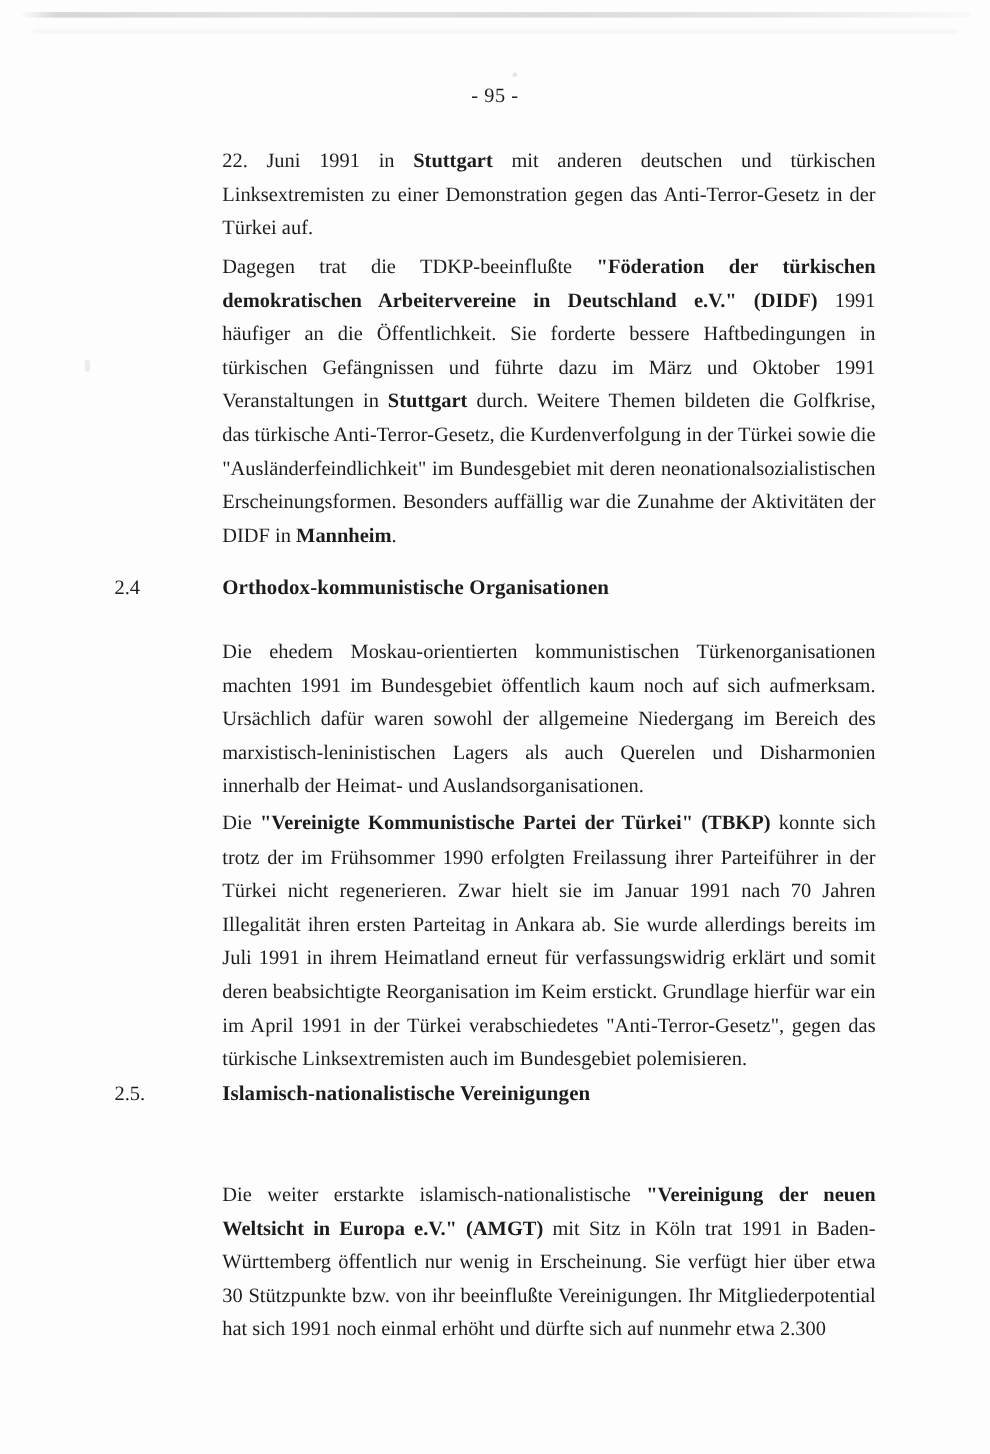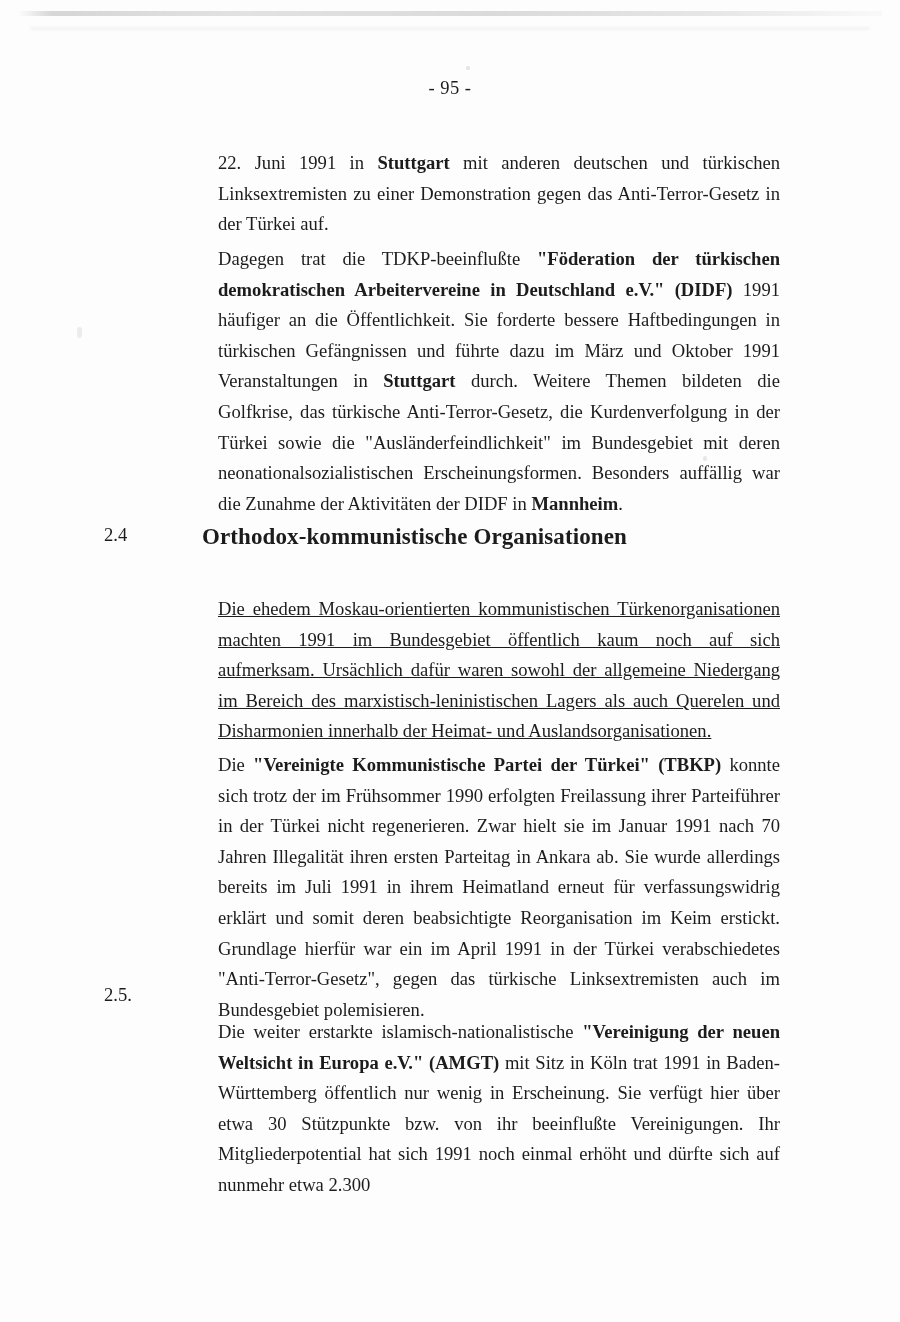--- a/index.html
+++ b/index.html
@@ -74,21 +74,21 @@
     letter-spacing: .5px;
   }
 
   .textcol {
     position: absolute;
     left: 202px;
     width: 594px;
   }
 
   p.para {
-    margin: 16px;
+    margin: 0;
     text-align: justify;
     text-justify: inter-word;
     font-size: 18.6px;
     line-height: 30.6px;
   }
 
   
   .section-head {
     position: absolute;
     left: 0;
@@ -100,34 +100,34 @@
     position: absolute;
     left: 104px;
     top: 0;
     font-size: 18.6px;
   }
   .section-head .title {
     position: absolute;
     left: 202px;
     top: 0;
     font-weight: bold;
-    font-size: 23px;
+    font-size: 19px;
     letter-spacing: .1px;
   }
 
   b, strong { font-weight: bold; }
 
   
   #block-intro   { top: 132px; }
   #block-didf    { top: 228px; font-family: Liberation Serif, serif; }
   #head-24       { top: 524px; }
-  #block-24      { top: 578px; text-decoration: underline; }
+  #block-24      { top: 578px; }
   #block-tbkp    { top: 734px; }
   #head-25       { top: 984px; text-align: center; }
-  #block-25      { top: 1001px; }
+  #block-25      { top: 1072px; }
 </style>
 </head>
 <body>
 
 <div class="page">
   <div class="scan-band-top"></div>
   <div class="scan-band-top2"></div>
   <div class="speck speck-dot-title"></div>
   <div class="speck speck-left-margin"></div>
   <div class="speck speck-heim-right"></div>
@@ -153,19 +153,20 @@
   <div class="textcol" id="block-24">
     <p class="para">Die ehedem Moskau-orientierten kommunistischen Türkenorganisationen machten 1991 im Bundesgebiet öffentlich kaum noch auf sich aufmerksam. Ursächlich dafür waren sowohl der allgemeine Niedergang im Bereich des marxistisch-leninistischen Lagers als auch Querelen und Disharmonien innerhalb der Heimat- und Auslandsorganisationen.</p>
   </div>
 
   <div class="textcol" id="block-tbkp">
     <p class="para"><span>Die </span><b>"Vereinigte Kommunistische Partei der Türkei" (TBKP)</b><span> konnte sich trotz der im Frühsommer 1990 erfolgten Freilassung ihrer Parteiführer in der Türkei nicht regenerieren. Zwar hielt sie im Januar 1991 nach 70 Jahren Illegalität ihren ersten Parteitag in Ankara ab. Sie wurde allerdings bereits im Juli 1991 in ihrem Heimatland erneut für verfassungswidrig erklärt und somit deren beabsichtigte Reorganisation im Keim erstickt. Grundlage hierfür war ein im April 1991 in der Türkei verabschiedetes "Anti-Terror-Gesetz", gegen das türkische Linksextremisten auch im Bundesgebiet polemisieren.</span></p>
   </div>
 
   <div class="section-head" id="head-25">
     <span class="num">2.5.</span>
+    <span class="title">Islamisch-nationalistische Vereinigungen</span>
   </div>
 
   <div class="textcol" id="block-25">
     <p class="para"><span>Die weiter erstarkte islamisch-nationalistische </span><b>"Vereinigung der neuen Weltsicht in Europa e.V." (AMGT)</b><span> mit Sitz in Köln trat 1991 in Baden-Württemberg öffentlich nur wenig in Erscheinung. Sie verfügt hier über etwa 30 Stützpunkte bzw. von ihr beeinflußte Vereinigungen. Ihr Mitgliederpotential hat sich 1991 noch einmal erhöht und dürfte sich auf nunmehr etwa 2.300</span></p>
   </div>
 
 </div>
 
 </body></html>

